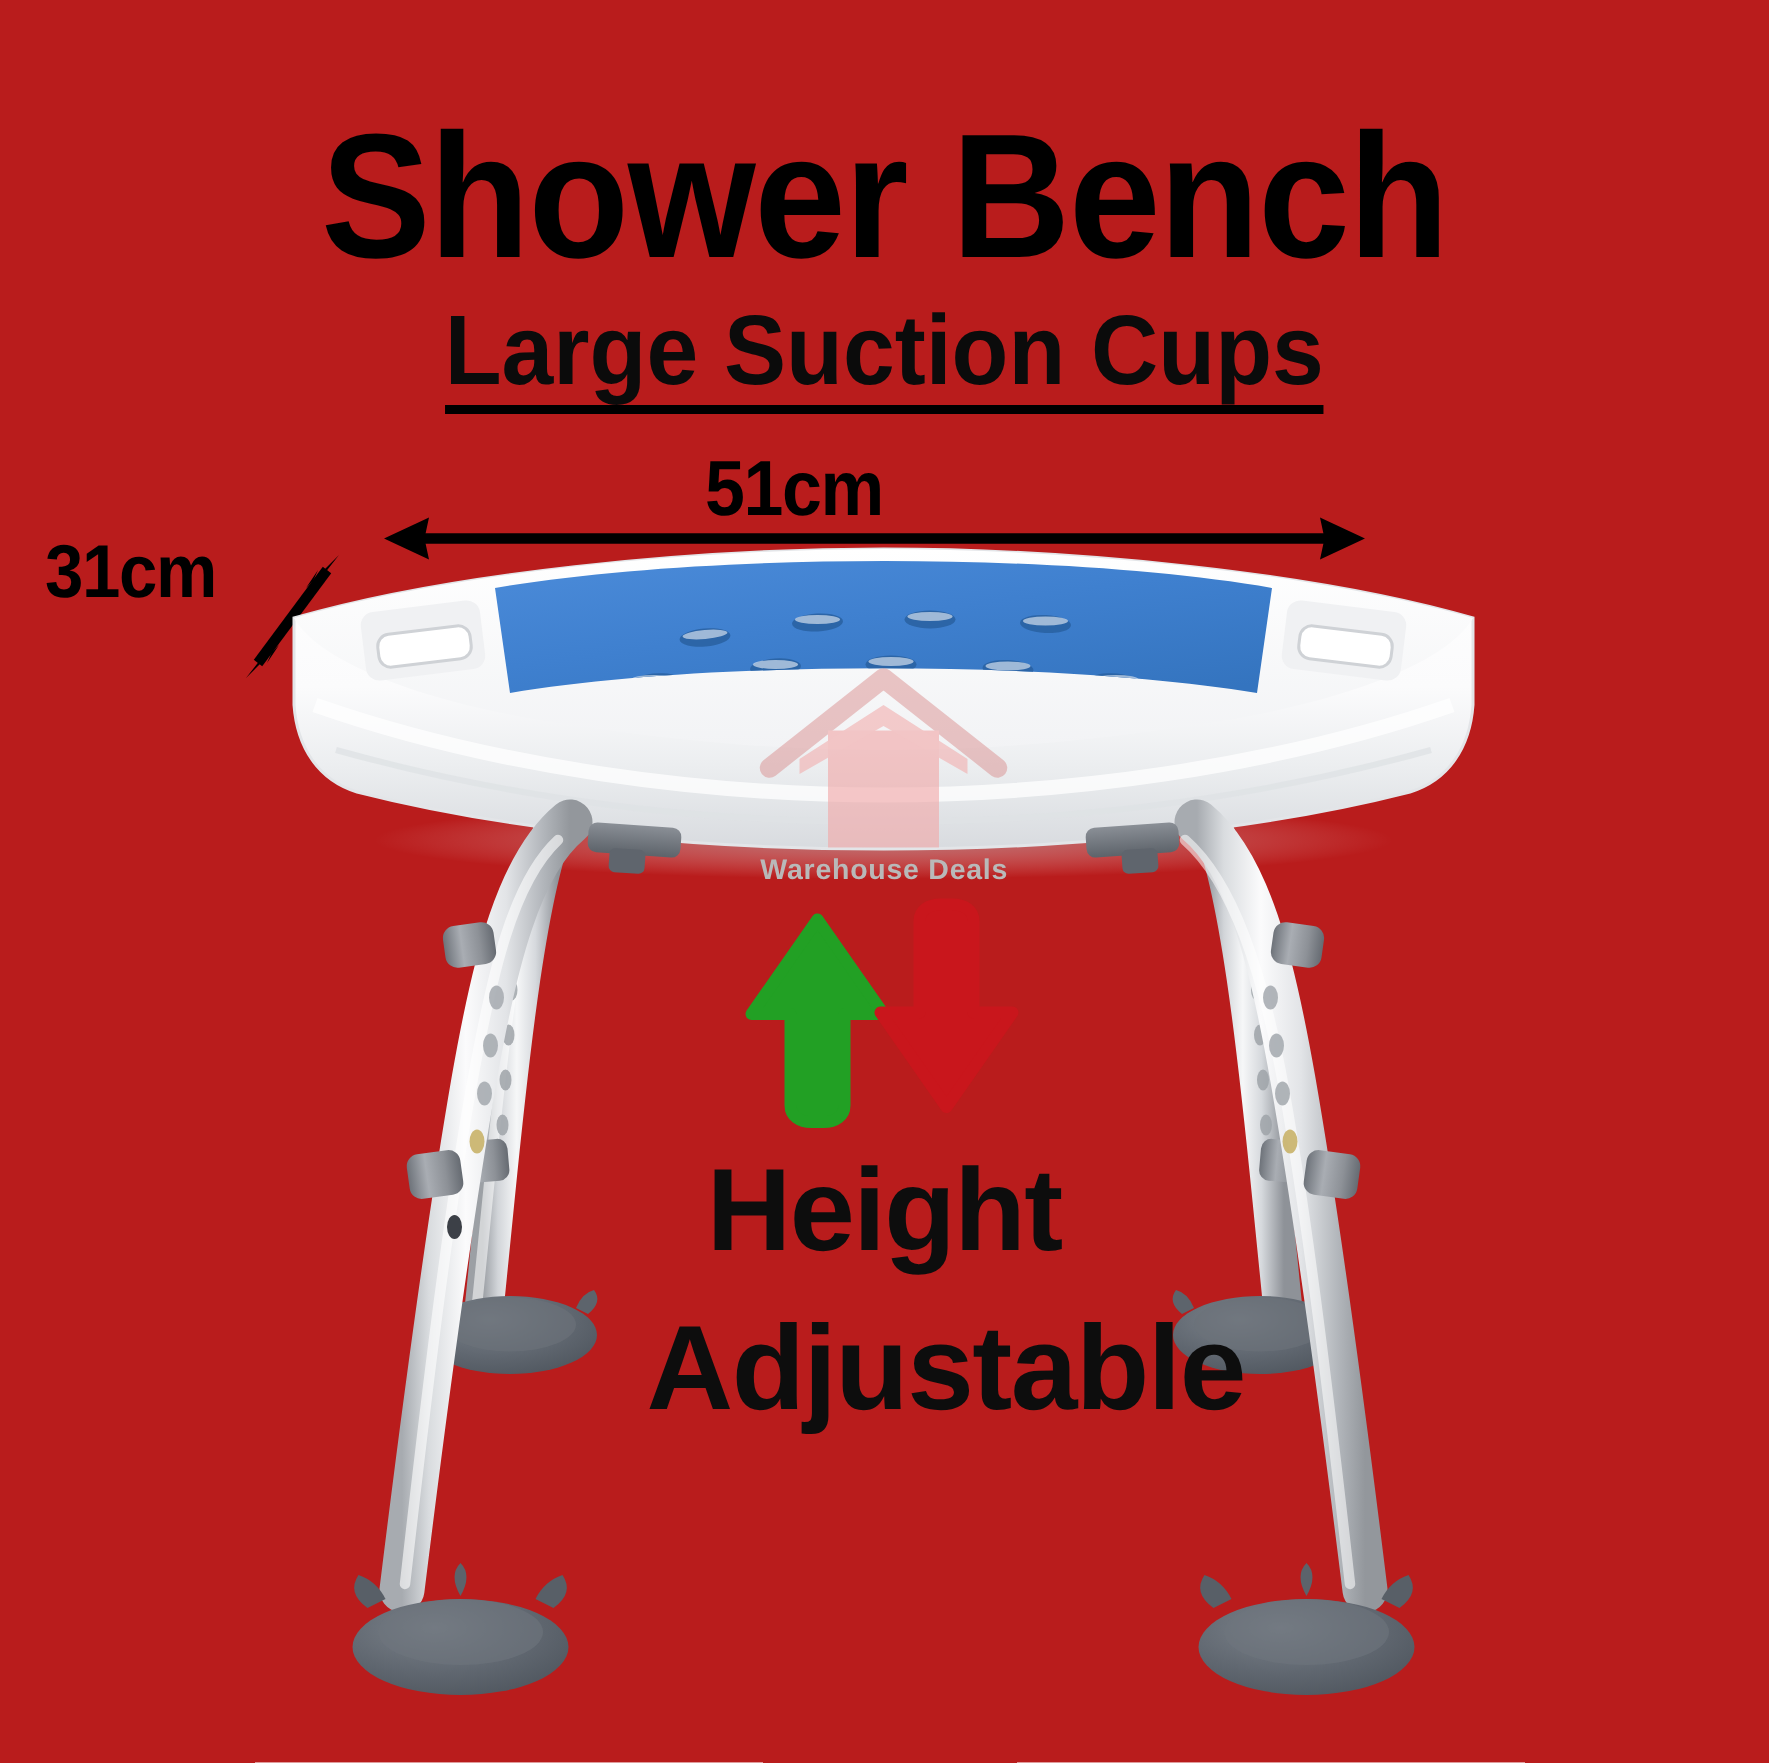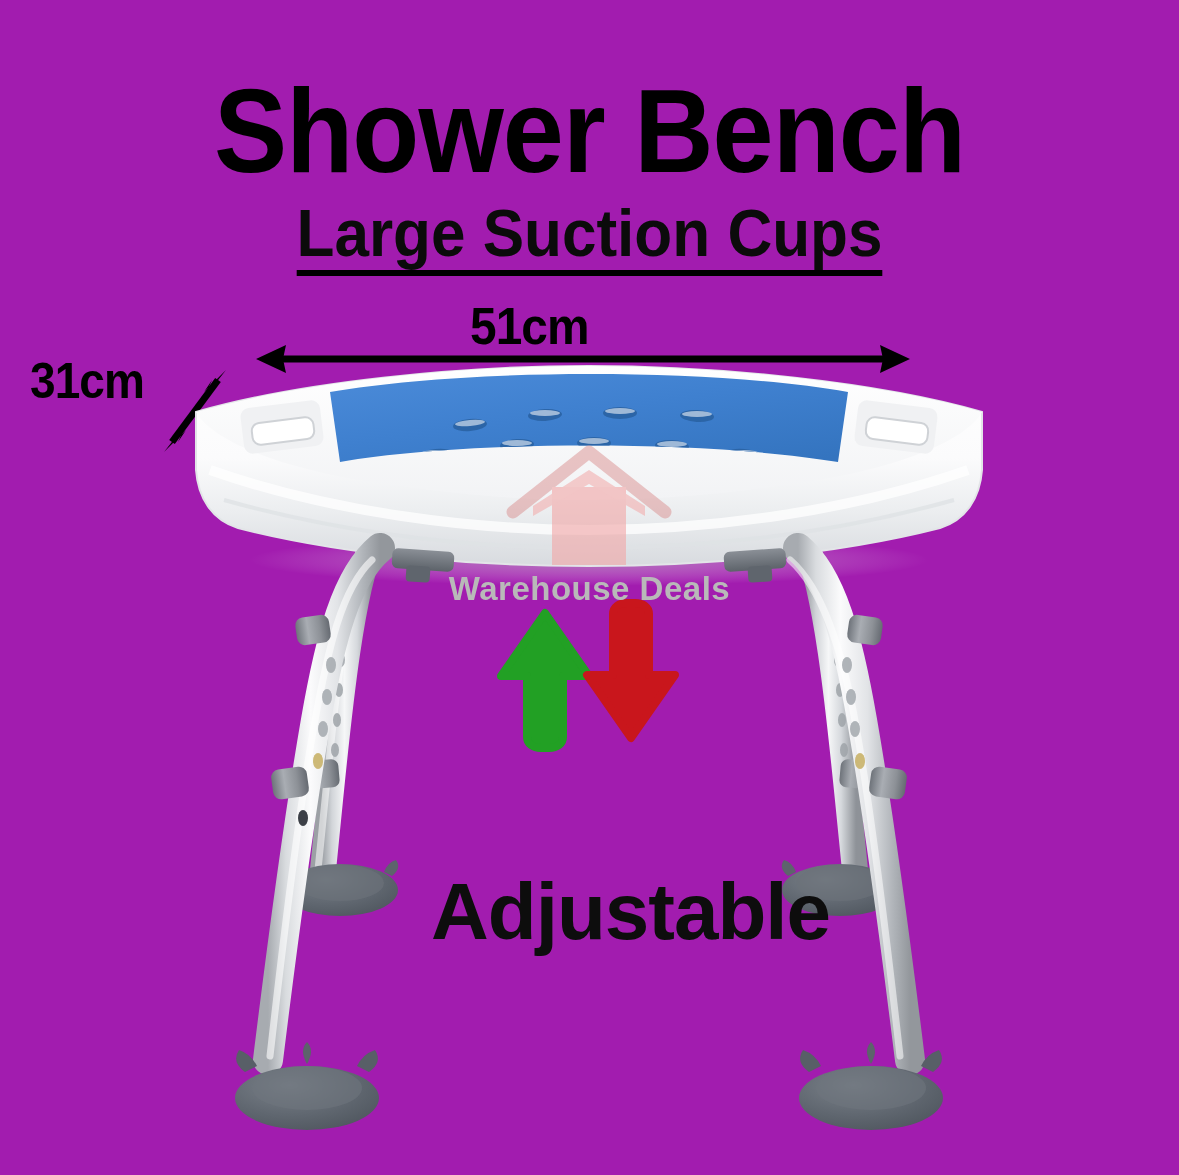--- a/index.html
+++ b/index.html
@@ -1,20 +1,20 @@
 <!DOCTYPE html>
 <html><head>
 <meta charset="utf-8">
 <title>Shower Bench Product Image</title>
 <style>
   html,body{margin:0;padding:0;background:#ffffff;}
   body{width:1179px;height:1175px;position:relative;overflow:hidden;
        font-family:"Liberation Sans",sans-serif;background:#ffffff;}
 
-  .stage{position:absolute;inset:0;width:1179px;height:1175px;background:#a21caf;}
+  .stage{position:absolute;inset:0;width:1179px;height:1175px;background:#b91c1c;}
 
   
   .title{
     position:absolute;left:0;top:72px;width:1179px;text-align:center;
     font-family:"Liberation Sans",sans-serif;
     font-size:118px;line-height:1.0;font-weight:700;color:#000;
     letter-spacing:-1px;transform:scaleX(0.93);transform-origin:50% 50%;
     white-space:nowrap;
   }
   .subtitle{
@@ -46,21 +46,21 @@
     position:absolute;width:1179px;left:0;text-align:center;
     font-size:78px;font-weight:700;color:#0d0d0d;line-height:1.0;
     letter-spacing:-1px;white-space:nowrap;
   }
   .cap-height{top:767px;}
   .cap-adjust{top:872px;font-size:80px;padding-left:41px;}
 
   
   .wm-text{
     position:absolute;left:0;top:570px;width:1179px;text-align:center;
-    font-size:33px;font-weight:700;color:#b9b9b9;letter-spacing:0.5px;
+    font-size:19px;font-weight:700;color:#b9b9b9;letter-spacing:0.5px;
     white-space:nowrap;
   }
 </style>
 </head>
 <body>
 
 <div class="stage">
 
   <div class="title">Shower Bench</div>
   <div class="subtitle">
@@ -329,15 +329,16 @@
       <path d="M631,738
                L587,675 L613,675
                L613,614 C613,607 619,603 627,603
                L635,603 C643,603 649,607 649,614
                L649,675 L675,675 Z" fill="#c9161c" stroke="#c9161c" stroke-width="8" stroke-linejoin="round"></path>
     </g>
   </svg>
 
   <div class="wm-text">Warehouse Deals</div>
 
+  <div class="cap cap-height">Height</div>
   <div class="cap cap-adjust">Adjustable</div>
 
 </div>
 
 </body></html>

